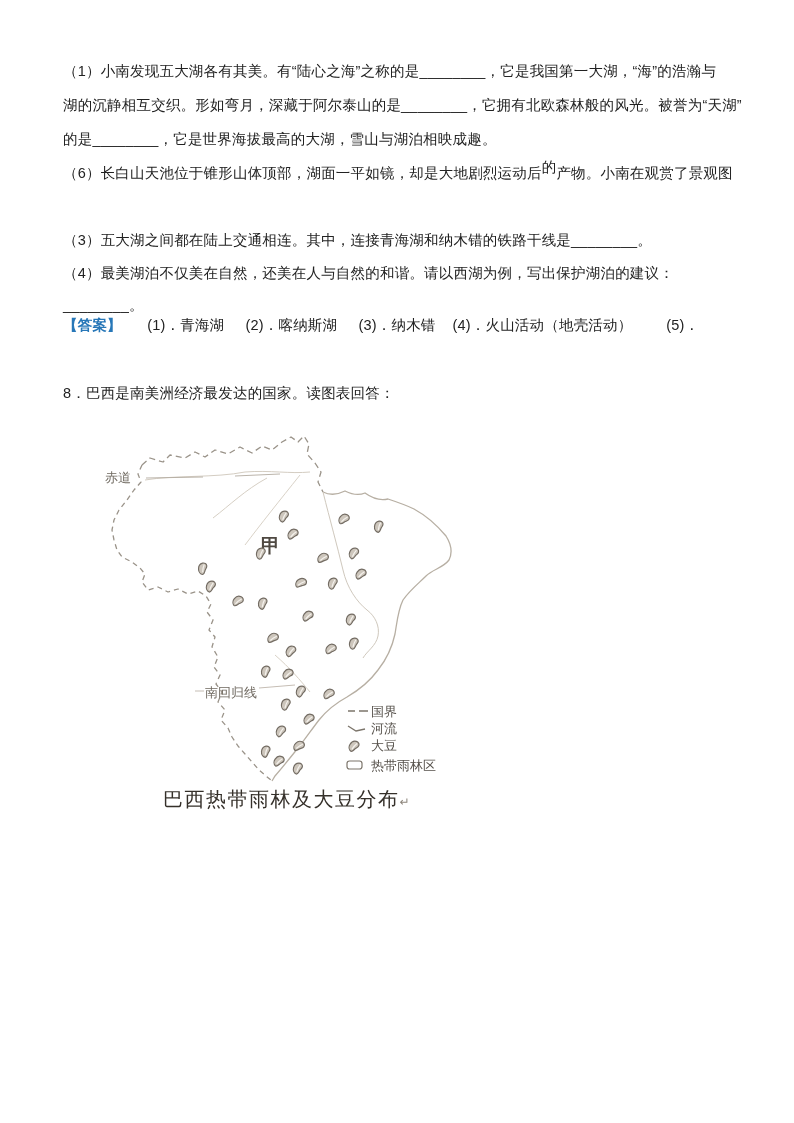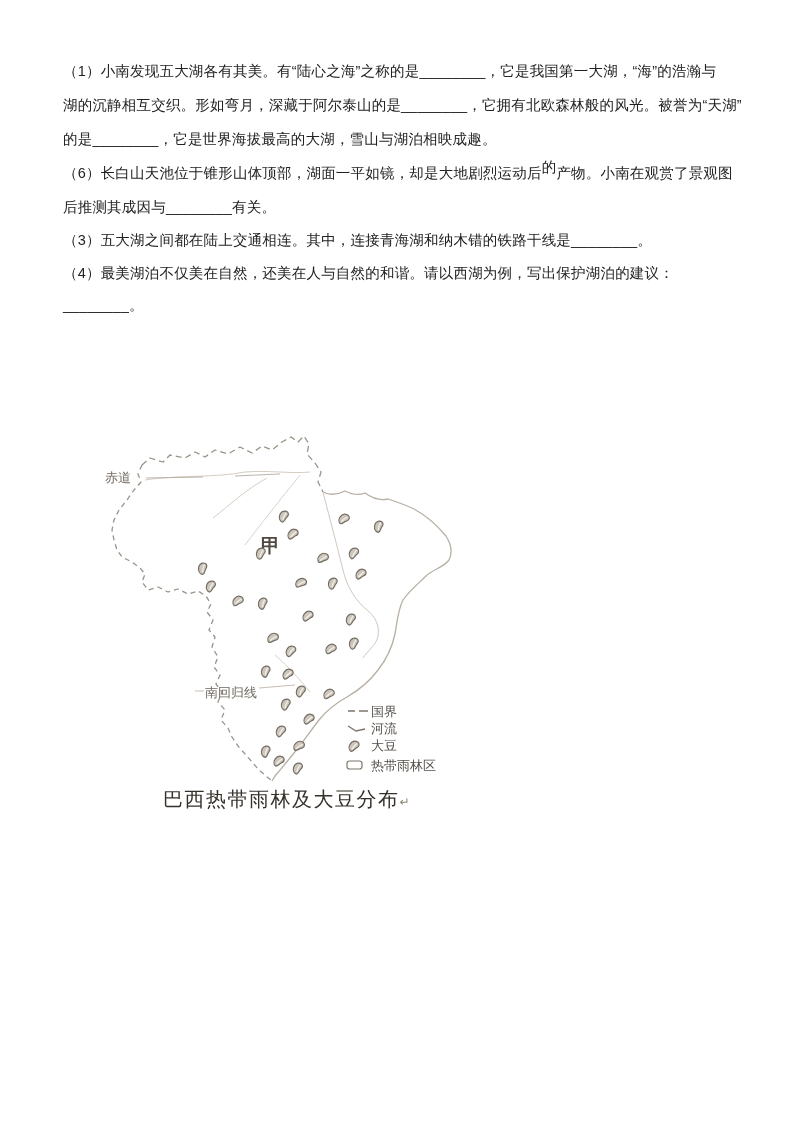--- a/index.html
+++ b/index.html
@@ -58,28 +58,29 @@
 </head>
 <body>
 
 <div class="page">
 
   <div class="tl" style="top:62px">（1）小南发现五大湖各有其美。有“陆心之海”之称的是________，它是我国第一大湖，“海”的浩瀚与</div>
   <div class="tl" style="top:130px">的是________，它是世界海拔最高的大湖，雪山与湖泊相映成趣。</div>
   <div class="tl" style="top:96px">湖的沉静相互交织。形如弯月，深藏于阿尔泰山的是________，它拥有北欧森林般的风光。被誉为“天湖”</div>
 
   <div class="tl" style="top:164px"><span>（6）长白山天池位于锥形山体顶部，湖面一平如镜，却是大地剧烈运动后</span><span class="sup">的</span><span>产物。小南在观赏了景观图</span></div>
-  <div class="tl" style="top:198px">后推测其成因与________有关。</div>
 
   <div class="tl" style="top:231px">（3）五大湖之间都在陆上交通相连。其中，连接青海湖和纳木错的铁路干线是________。</div>
 
   <div class="tl" style="top:264px">（4）最美湖泊不仅美在自然，还美在人与自然的和谐。请以西湖为例，写出保护湖泊的建议：</div>
   <div class="tl" style="top:296px">________。</div>
 
+  <div class="tl" style="top:316px"><span class="ans-label">【答案】</span><span>      (1)．青海湖     (2)．喀纳斯湖     (3)．纳木错    (4)．火山活动（地壳活动）        (5)．</span></div>
 
+  <div class="tl" style="top:384px">8．巴西是南美洲经济最发达的国家。读图表回答：</div>
 
   <div class="map-wrap">
     <svg width="400" height="368" viewBox="0 0 400 368">
       <defs>
         <symbol id="bean" viewBox="0 0 12 12">
           <path d="M2.6,10.4 C0.9,9.1 0.5,6.3 1.8,4.1 C3,2 5.5,0.7 7.7,1.3 C9.6,1.8 10.6,3.6 9.9,5.3 C9.4,6.5 8.2,7 7.1,7.7 C5.8,8.5 4.6,10.9 2.6,10.4 Z" fill="#cdc6bc" stroke="#736c63" stroke-width="1.1"></path>
           <path d="M3.6,8.6 C4.7,6.8 6.5,4.6 8.4,3.2" fill="none" stroke="#f4f1ec" stroke-width="1.1"></path>
         </symbol>
       </defs>
 

